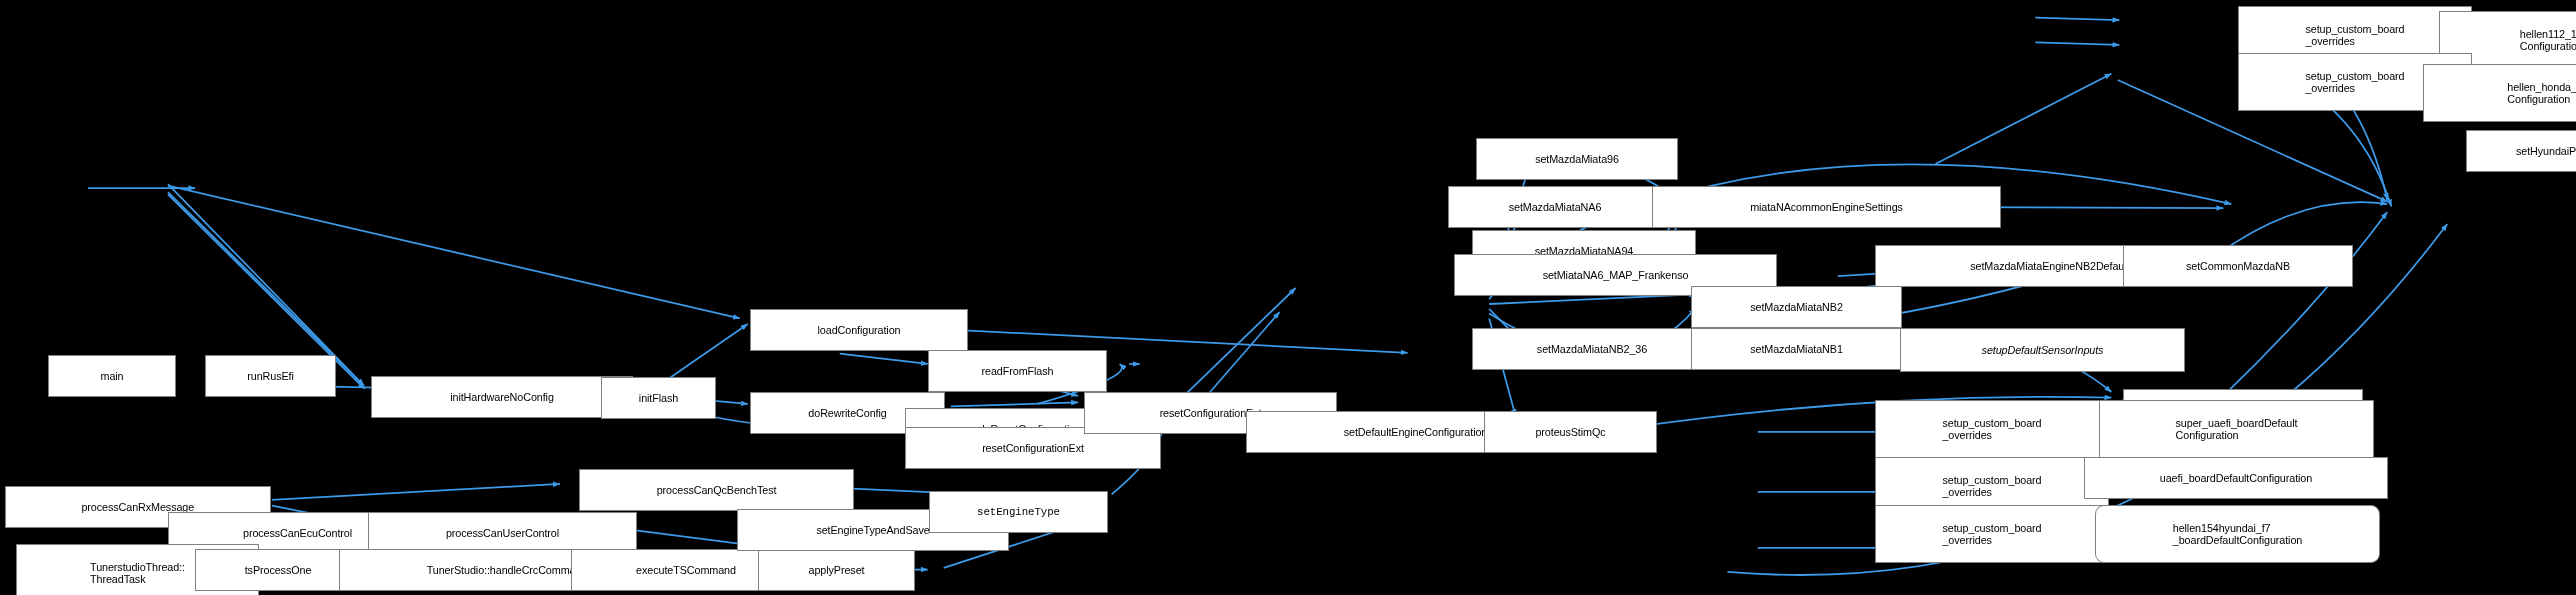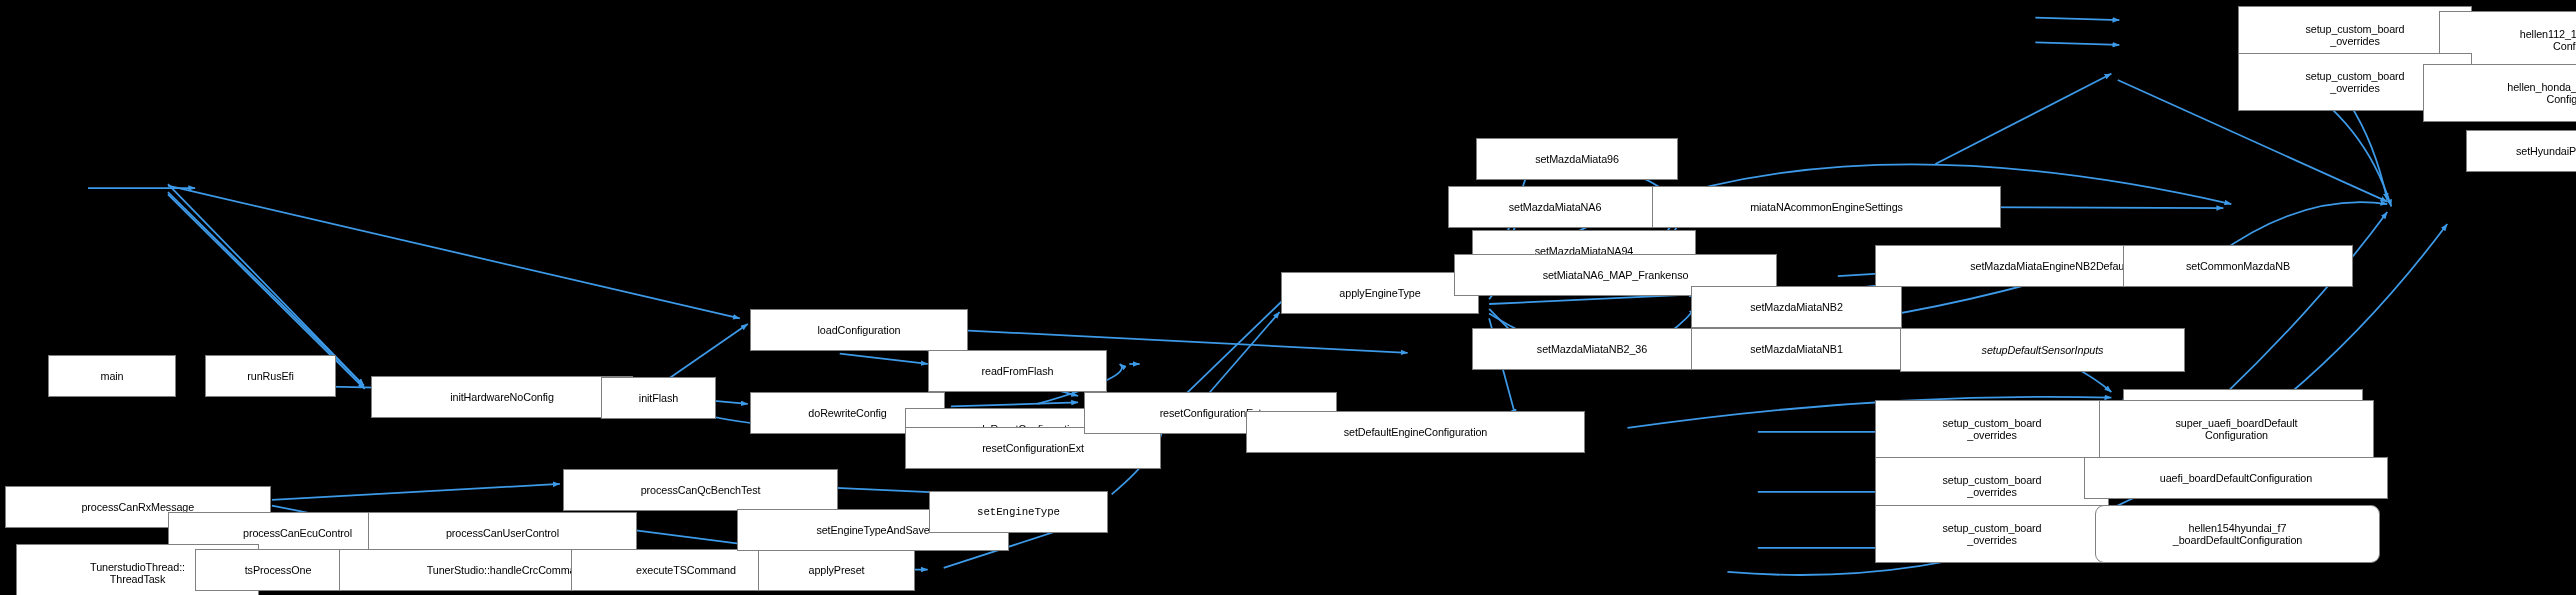--- a/index.html
+++ b/index.html
@@ -24,21 +24,20 @@
   }
   .node {
     position: absolute;
     box-sizing: border-box;
     background: #ffffff;
     border: 0.8px solid #808080;
     color: #000000;
     display: flex;
     align-items: center;
     justify-content: center;
-    text-align: center;
     font-size: 10.8px;
     line-height: 12px;
     letter-spacing: -0.1px;
     white-space: pre-line;
     padding: 0 2.4px;
   }
 </style>
 </head>
 <body>
 
@@ -132,35 +131,35 @@
     <div class="node" style="left: 750px; top: 309px; width: 218px; height: 42px;">loadConfiguration</div>
     <div class="node" style="left: 928px; top: 350px; width: 179px; height: 42px;">readFromFlash</div>
     <div class="node" style="left: 750px; top: 392px; width: 195px; height: 42px;">doRewriteConfig</div>
     <div class="node" style="left: 905px; top: 408px; width: 250px; height: 42px;">doResetConfiguration</div>
     <div class="node" style="left: 905px; top: 427px; width: 256px; height: 42px;">resetConfigurationExt</div>
     <div class="node" style="left: 1084px; top: 392px; width: 253px; height: 42px;">resetConfigurationExt</div>
     <div class="node" style="left: 1246px; top: 411px; width: 339px; height: 42px;">setDefaultEngineConfiguration</div>
     <div class="node" style="left: 4.8px; top: 486px; width: 266px; height: 42px;">processCanRxMessage</div>
     <div class="node" style="left: 168px; top: 512px; width: 259px; height: 42px;">processCanEcuControl</div>
     <div class="node" style="left: 368px; top: 512px; width: 269px; height: 42px;">processCanUserControl</div>
-    <div class="node" style="left: 563px; top: 469px; width: 275px; height: 42px;">processCanQcBenchTest</div>
+    <div class="node" style="left: 579px; top: 469px; width: 275px; height: 42px;">processCanQcBenchTest</div>
     <div class="node" style="left: 16px; top: 544px; width: 243px; height: 58px;">TunerstudioThread::
 ThreadTask</div>
     <div class="node" style="left: 195px; top: 549px; width: 166px; height: 42px;">tsProcessOne</div>
     <div class="node" style="left: 339px; top: 549px; width: 336px; height: 42px;">TunerStudio::handleCrcCommand</div>
     <div class="node" style="left: 571px; top: 549px; width: 230px; height: 42px;">executeTSCommand</div>
     <div class="node" style="left: 758px; top: 549px; width: 157px; height: 42px;">applyPreset</div>
     <div class="node" style="left: 737px; top: 509px; width: 272px; height: 42px;">setEngineTypeAndSave</div>
     <div class="node" style="left: 929px; top: 491px; width: 179px; height: 42px; font-family: Liberation Mono, monospace;">setEngineType</div>
-    <div class="node" style="left: 1281px; top: 272px; width: 198px; height: 42px;">applyEngineType</div>
     <div class="node" style="left: 1476px; top: 138px; width: 202px; height: 42px;">setMazdaMiata96</div>
     <div class="node" style="left: 1448px; top: 186px; width: 214px; height: 42px;">setMazdaMiataNA6</div>
     <div class="node" style="left: 1472px; top: 230px; width: 224px; height: 42px;">setMazdaMiataNA94</div>
     <div class="node" style="left: 1454px; top: 254px; width: 323px; height: 42px;">setMiataNA6_MAP_Frankenso</div>
     <div class="node" style="left: 1472px; top: 328px; width: 240px; height: 42px;">setMazdaMiataNB2_36</div>
+    <div class="node" style="left: 1484px; top: 411px; width: 173px; height: 42px;">proteusStimQc</div>
     <div class="node" style="left: 1652px; top: 186px; width: 349px; height: 42px;">miataNAcommonEngineSettings</div>
     <div class="node" style="left: 1691px; top: 286px; width: 211px; height: 42px;">setMazdaMiataNB2</div>
     <div class="node" style="left: 1691px; top: 328px; width: 211px; height: 42px;">setMazdaMiataNB1</div>
     <div class="node" style="left: 1875px; top: 245px; width: 355px; height: 42px;">setMazdaMiataEngineNB2Defaults</div>
     <div class="node" style="left: 1900px; top: 328px; width: 285px; height: 44px; font-style: italic;">setupDefaultSensorInputs</div>
     <div class="node" style="left: 2123px; top: 245px; width: 230px; height: 42px;">setCommonMazdaNB</div>
     <div class="node" style="left: 2123px; top: 389px; width: 240px; height: 42px;">setCommonNTCSensor</div>
     <div class="node" style="left: 1875px; top: 400px; width: 234px; height: 58px;">setup_custom_board
 _overrides</div>
     <div class="node" style="left: 2099px; top: 400px; width: 275px; height: 58px;">super_uaefi_boardDefault

